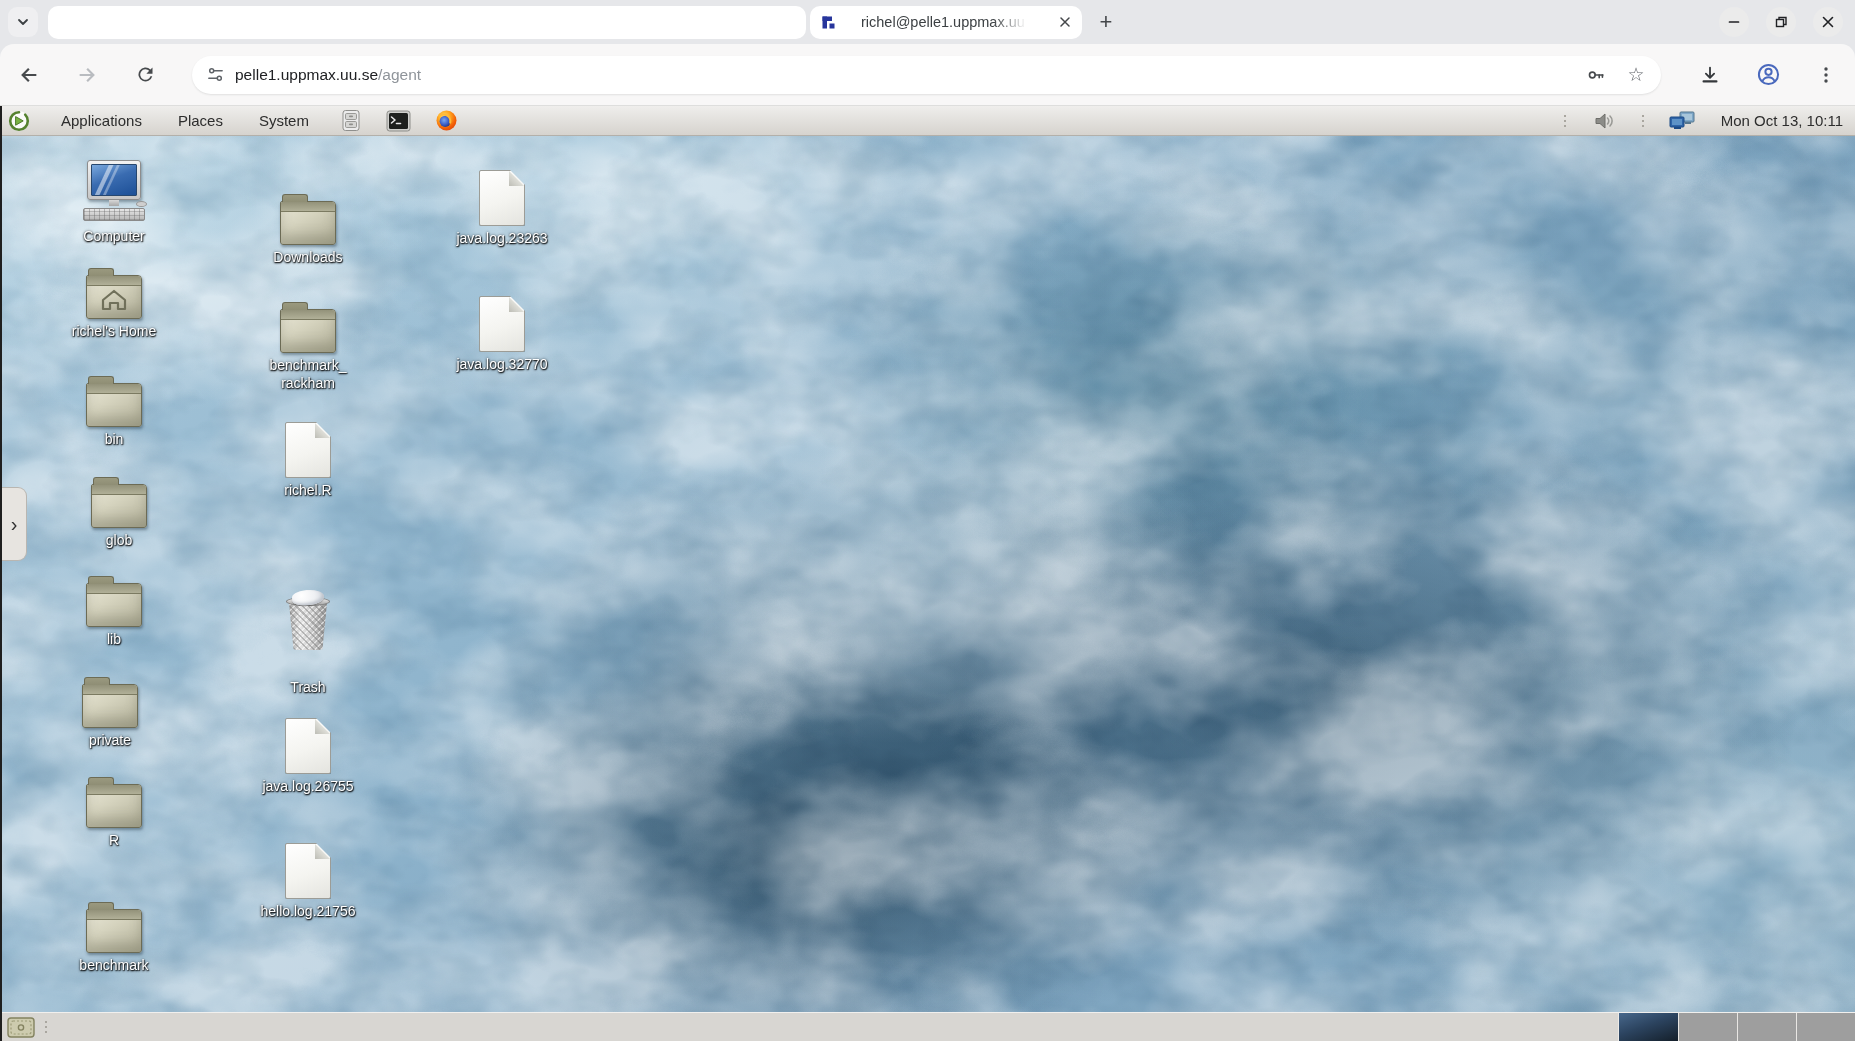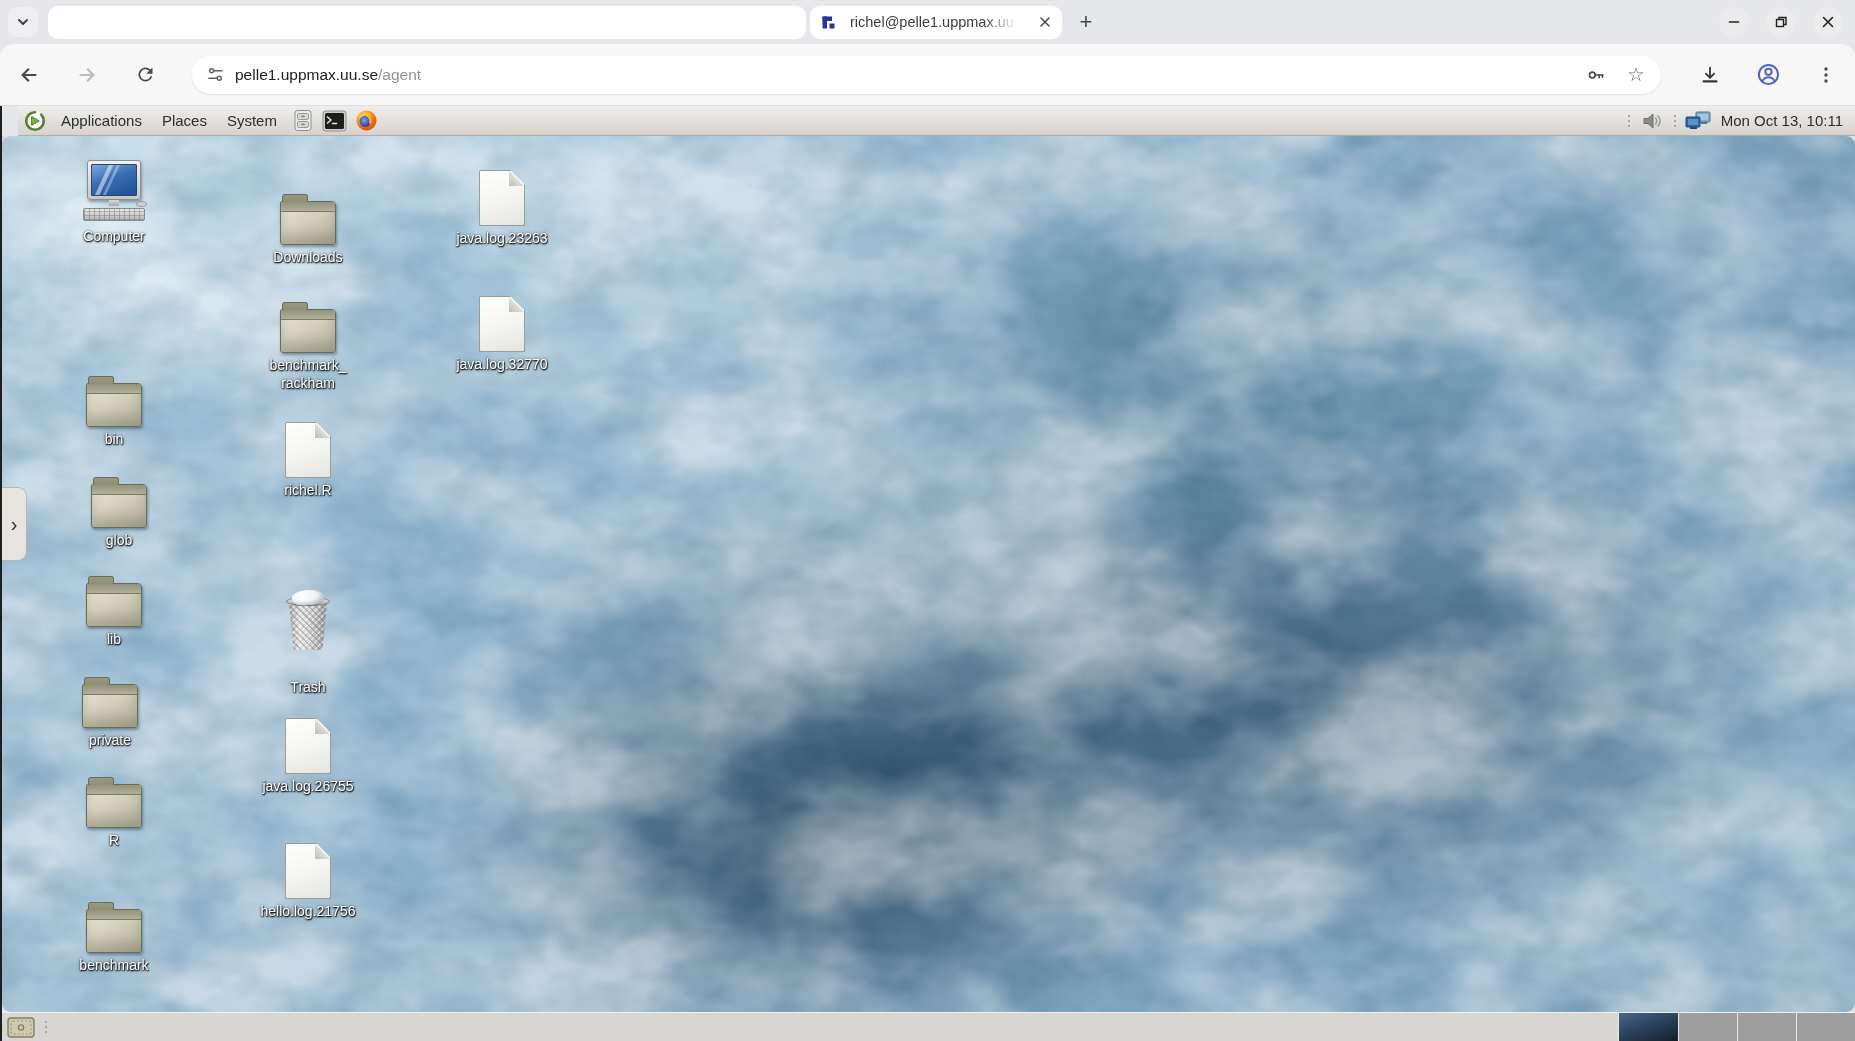--- a/index.html
+++ b/index.html
@@ -4,21 +4,21 @@
 <style>
   * { box-sizing: border-box; margin: 0; padding: 0; }
   html,body { width:1855px; height:1041px; }
   body { font-family:"Liberation Sans", sans-serif; background:#e6e7ea; overflow:hidden; }
   .stage { position:relative; width:1855px; height:1041px; background:#e6e7ea; }
 
   
   .tabstrip { position:absolute; top:0; left:0; right:0; height:44px; display:flex; align-items:center; padding-left:8px; background:#e6e7ea; }
   .tabsearch { width:30px; height:30px; border:none; background:#efeff1; border-radius:9px; display:grid; place-items:center; color:#3c4043; cursor:pointer; }
   .blank-tab { width:758px; height:33px; margin-left:10px; background:#ffffff; border-radius:10px; }
-  .tab { width:252px; height:33px; margin-left:4px; background:#ffffff; border-radius:10px; display:flex; align-items:center; padding:0 6px 0 10px; gap:13px; }
+  .tab { width:272px; height:33px; margin-left:4px; background:#ffffff; border-radius:10px; display:flex; align-items:center; padding:0 6px 0 10px; gap:24px; }
   .favicon { width:17px; height:17px; flex:0 0 auto; display:grid; place-items:center; }
   .tab-title { flex:1; font-size:14.5px; color:#3c4043; white-space:nowrap; overflow:hidden;
       -webkit-mask-image:linear-gradient(90deg,#000 78%,transparent 98%); mask-image:linear-gradient(90deg,#000 78%,transparent 98%); }
   .tab-close { width:22px; height:22px; border:none; background:transparent; border-radius:50%; display:grid; place-items:center; color:#44474a; cursor:pointer; }
   .newtab { width:32px; height:32px; margin-left:8px; border:none; background:transparent; border-radius:50%; color:#44474a; font-size:22px; line-height:1; display:grid; place-items:center; cursor:pointer; }
   .wincontrols { margin-left:auto; margin-right:12px; display:flex; gap:17px; }
   .winbtn { width:30px; height:30px; border:none; border-radius:50%; background:#ebebeb; display:grid; place-items:center; color:#202124; cursor:pointer; }
 
   
   .toolbar { position:absolute; top:44px; left:0; right:0; height:62px; background:#f8f7f7; border-radius:14px 14px 0 0; border-bottom:1px solid #dededd; display:flex; align-items:center; padding:4px 10px;gap:20px; }
@@ -28,21 +28,21 @@
   .host { color:#202124; }
   .path { color:#8f949a; }
   .omni-spacer { flex:1; }
   .pillbtn { width:30px; height:30px; border:none; background:transparent; border-radius:50%; display:grid; place-items:center; cursor:pointer; color:#5f6368; font-size:18px; }
   .star-glyph { font-size:19px; color:#5f6368; line-height:1; }
 
   
   .remote { position:absolute; top:106px; left:0; right:0; bottom:0; border-left:2px solid #1f1f1f; overflow:hidden; }
 
   
-  .gpanel { position:absolute; top:0; left:16px; right:0; height:30px; background:linear-gradient(#efeeec,#d6d3ce); border-bottom:1px solid #b3b0aa; display:flex; align-items:center; padding:0 8px 0 4px; gap:6px; }
+  .gpanel { position:absolute; top:0; left:0; right:0; height:30px; background:linear-gradient(#efeeec,#d6d3ce); border-bottom:1px solid #b3b0aa; display:flex; align-items:center; padding:0 8px 0 4px; gap:22px; }
   .gmenu { font-size:15px; font-weight:500; color:#2d2d2d; padding:3px 7px; cursor:pointer; }
   .launcher { width:26px; height:24px; display:grid; place-items:center; cursor:pointer; }
   .gpanel-spacer { flex:1; }
   .applet-handle { display:flex; flex-direction:column; gap:3px; padding:0 3px; }
   .applet-handle i { width:2px; height:2px; background:#a9a69f; }
   .gclock { font-size:15px; font-weight:500; color:#2d2d2d; padding:0 4px; cursor:pointer; }
 
   
   .desktop { position:absolute; top:30px; left:0; right:0; bottom:29px;
     background-color:#8fb6cf;
@@ -50,21 +50,20 @@
       radial-gradient(430px 300px at 7% 8%, rgba(199,222,234,.95), rgba(199,222,234,0) 70%),
       radial-gradient(520px 330px at 30% 3%, rgba(178,208,225,.85), rgba(178,208,225,0) 72%),
       radial-gradient(420px 280px at 49% 47%, rgba(233,243,248,.5), rgba(233,243,248,0) 70%),
       radial-gradient(700px 430px at 50% 68%, rgba(17,51,75,.55), rgba(17,51,75,0) 68%),
       radial-gradient(520px 310px at 43% 82%, rgba(11,38,58,.5), rgba(11,38,58,0) 70%),
       radial-gradient(640px 390px at 73% 63%, rgba(15,47,70,.52), rgba(15,47,70,0) 70%),
       radial-gradient(520px 330px at 63% 30%, rgba(41,94,118,.45), rgba(41,94,118,0) 70%),
       radial-gradient(820px 520px at 86% 28%, rgba(122,162,186,.6), rgba(122,162,186,0) 74%),
       radial-gradient(600px 420px at 96% 78%, rgba(148,183,203,.65), rgba(148,183,203,0) 75%),
       linear-gradient(135deg,#aac9dc 0%,#90b5cd 35%,#7da4c0 62%,#8aadc4 100%);
-    border-radius: 9px;
   }
   .wp-tex { position:absolute; inset:0; width:100%; height:100%; pointer-events:none; }
   .wp-tex.clouds { mix-blend-mode:screen; opacity:.5; }
   .wp-tex.depth  { mix-blend-mode:multiply; opacity:.3; }
 
   
   .tl-toggle { position:absolute; left:0; top:351px; width:25px; height:74px; background:#e7e4e0; border:1px solid #b9b6b1; border-left:none; border-radius:0 9px 9px 0; display:grid; place-items:center; cursor:pointer; font-size:20px; color:#2f2f2f; }
 
   
   .ditem { position:absolute; width:120px; display:flex; flex-direction:column; align-items:center; gap:3px; cursor:pointer; }
@@ -338,20 +337,28 @@
         <div class="ico-computer">
             <div class="mon">
               <div class="screen"></div>
             </div>
             <div class="stand"></div>
             <div class="mouse"></div>
             <div class="kbd"></div>
           </div>
         <div class="dlabel">Computer</div>
       </div>
+      <div class="ditem" style="left:52px; top:130px;">
+        <div class="ico-folder">
+          <svg class="house-svg" width="30" height="24" viewBox="0 0 30 24">
+              <path d="M4 22v-9l11-9 11 9v9h-7v-6h-8v6z" fill="none" stroke="#70705a" stroke-width="2.2" stroke-linejoin="round"></path>
+            </svg>
+        </div>
+        <div class="dlabel">richel's Home</div>
+      </div>
       <div class="ditem" style="left:52px; top:238px;">
         <div class="ico-folder"></div>
         <div class="dlabel">bin</div>
       </div>
       <div class="ditem" style="left:57px; top:339px;">
         <div class="ico-folder"></div>
         <div class="dlabel">glob</div>
       </div>
       <div class="ditem" style="left:52px; top:438px;">
         <div class="ico-folder"></div>

